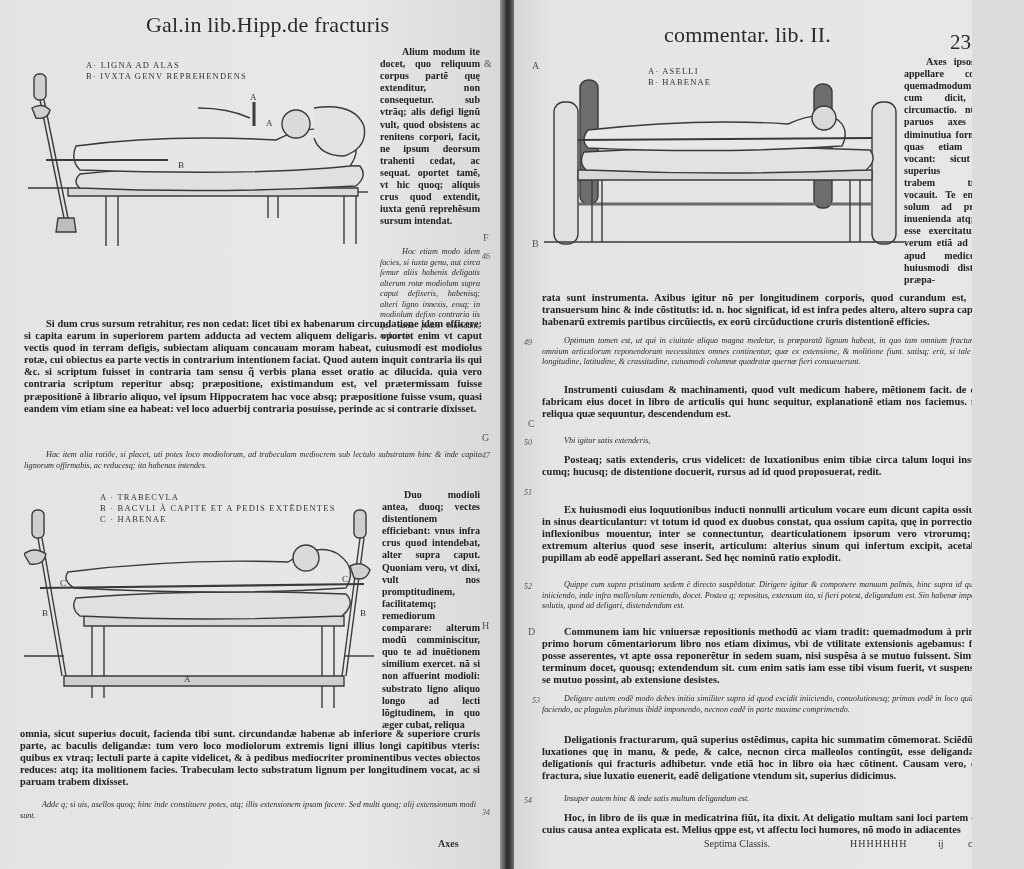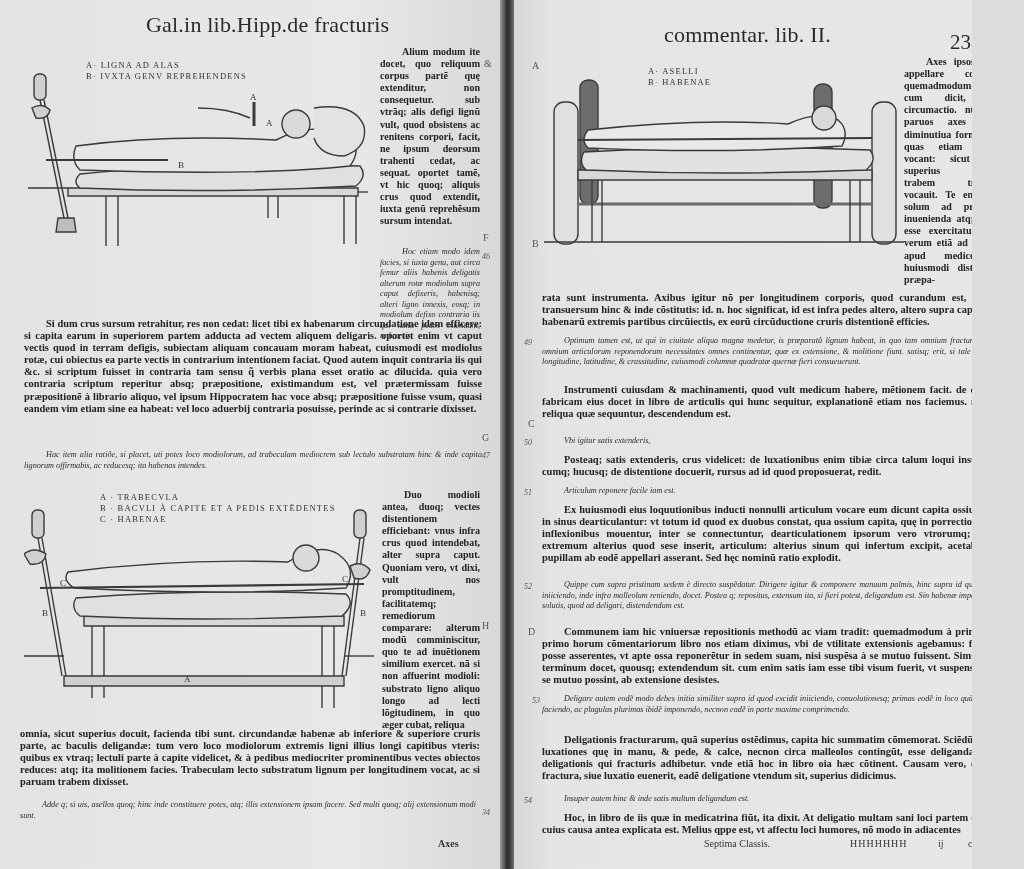--- a/index.html
+++ b/index.html
@@ -203,23 +203,20 @@
     </div>
     <div class="abs body-text" style="left:28px; top:384px; width:466px;">
       <p class="p indent">Instrumenti cuiusdam &amp; machinamenti, quod vult medicum habere, mẽtionem facit. de quo, vbi fabricam eius docet in libro de articulis qui hunc sequitur, explanationẽ etiam nos faciemus. nunc ad reliqua quæ sequuntur, descendendum est.</p>
     </div>
     <div class="abs italic-text" style="left:28px; top:436px; width:466px;">
       <p class="p indent">Vbi igitur satis extenderis,</p>
     </div>
     <div class="abs body-text" style="left:28px; top:454px; width:466px;">
       <p class="p indent">Posteaq; satis extenderis, crus videlicet: de luxationibus enim tibiæ circa talum loqui instituerat: cumq; hucusq; de distentione docuerit, rursus ad id quod proposuerat, redit.</p>
     </div>
-    <div class="abs italic-text" style="left:28px; top:486px; width:466px;">
-      <p class="p indent">Articulum reponere facile iam est.</p>
-    </div>
     <div class="abs body-text" style="left:28px; top:504px; width:466px;">
       <p class="p indent">Ex huiusmodi eius loquutionibus inducti nonnulli articulum vocare eum dicunt capita ossium, quæ in sinus dearticulantur: vt totum id quod ex duobus constat, qua ossium capita, quę in porrectionibus &amp; inflexionibus mouentur, inter se connectuntur, dearticulationem ipsorum vero vtrorumq; ossium extremum alterius quod sese inserit, articulum: alterius sinum qui infertum excipit, acetabulũ, &amp; pupillam ab eodẽ appellari asserant. Sed hęc nominũ ratio explodit.</p>
     </div>
     <div class="abs italic-text" style="left:28px; top:580px; width:466px;">
       <p class="p indent">Quippe cum supra pristinam sedem è directo suspẽdatur. Dirigere igitur &amp; componere manuum palmis, hinc supra id quod excidit, iniiciendo, inde infra malleolum reniendo, docet. Postea q; repositus, extensum ita, si fieri potest, deligandum est. Sin habenæ impediant, illis solutis, quod ad deligari, distendendum est.</p>
     </div>
     <div class="abs body-text" style="left:28px; top:626px; width:466px;">
       <p class="p indent">Communem iam hic vniuersæ repositionis methodũ ac viam tradit: quemadmodum à principio in primo horum cõmentariorum libro nos etiam diximus, vbi de vtilitate extensionis agebamus: fieri non posse asserentes, vt apte ossa reponerẽtur in sedem suam, nisi suspẽsa à se mutuo fuissent. Simul etiam terminum docet, quousq; extendendum sit. cum enim satis iam esse tibi visum fuerit, vt suspensa esse à se mutuo possint, ab extensione desistes.</p>
     </div>
     <div class="abs italic-text" style="left:28px; top:694px; width:466px;">

